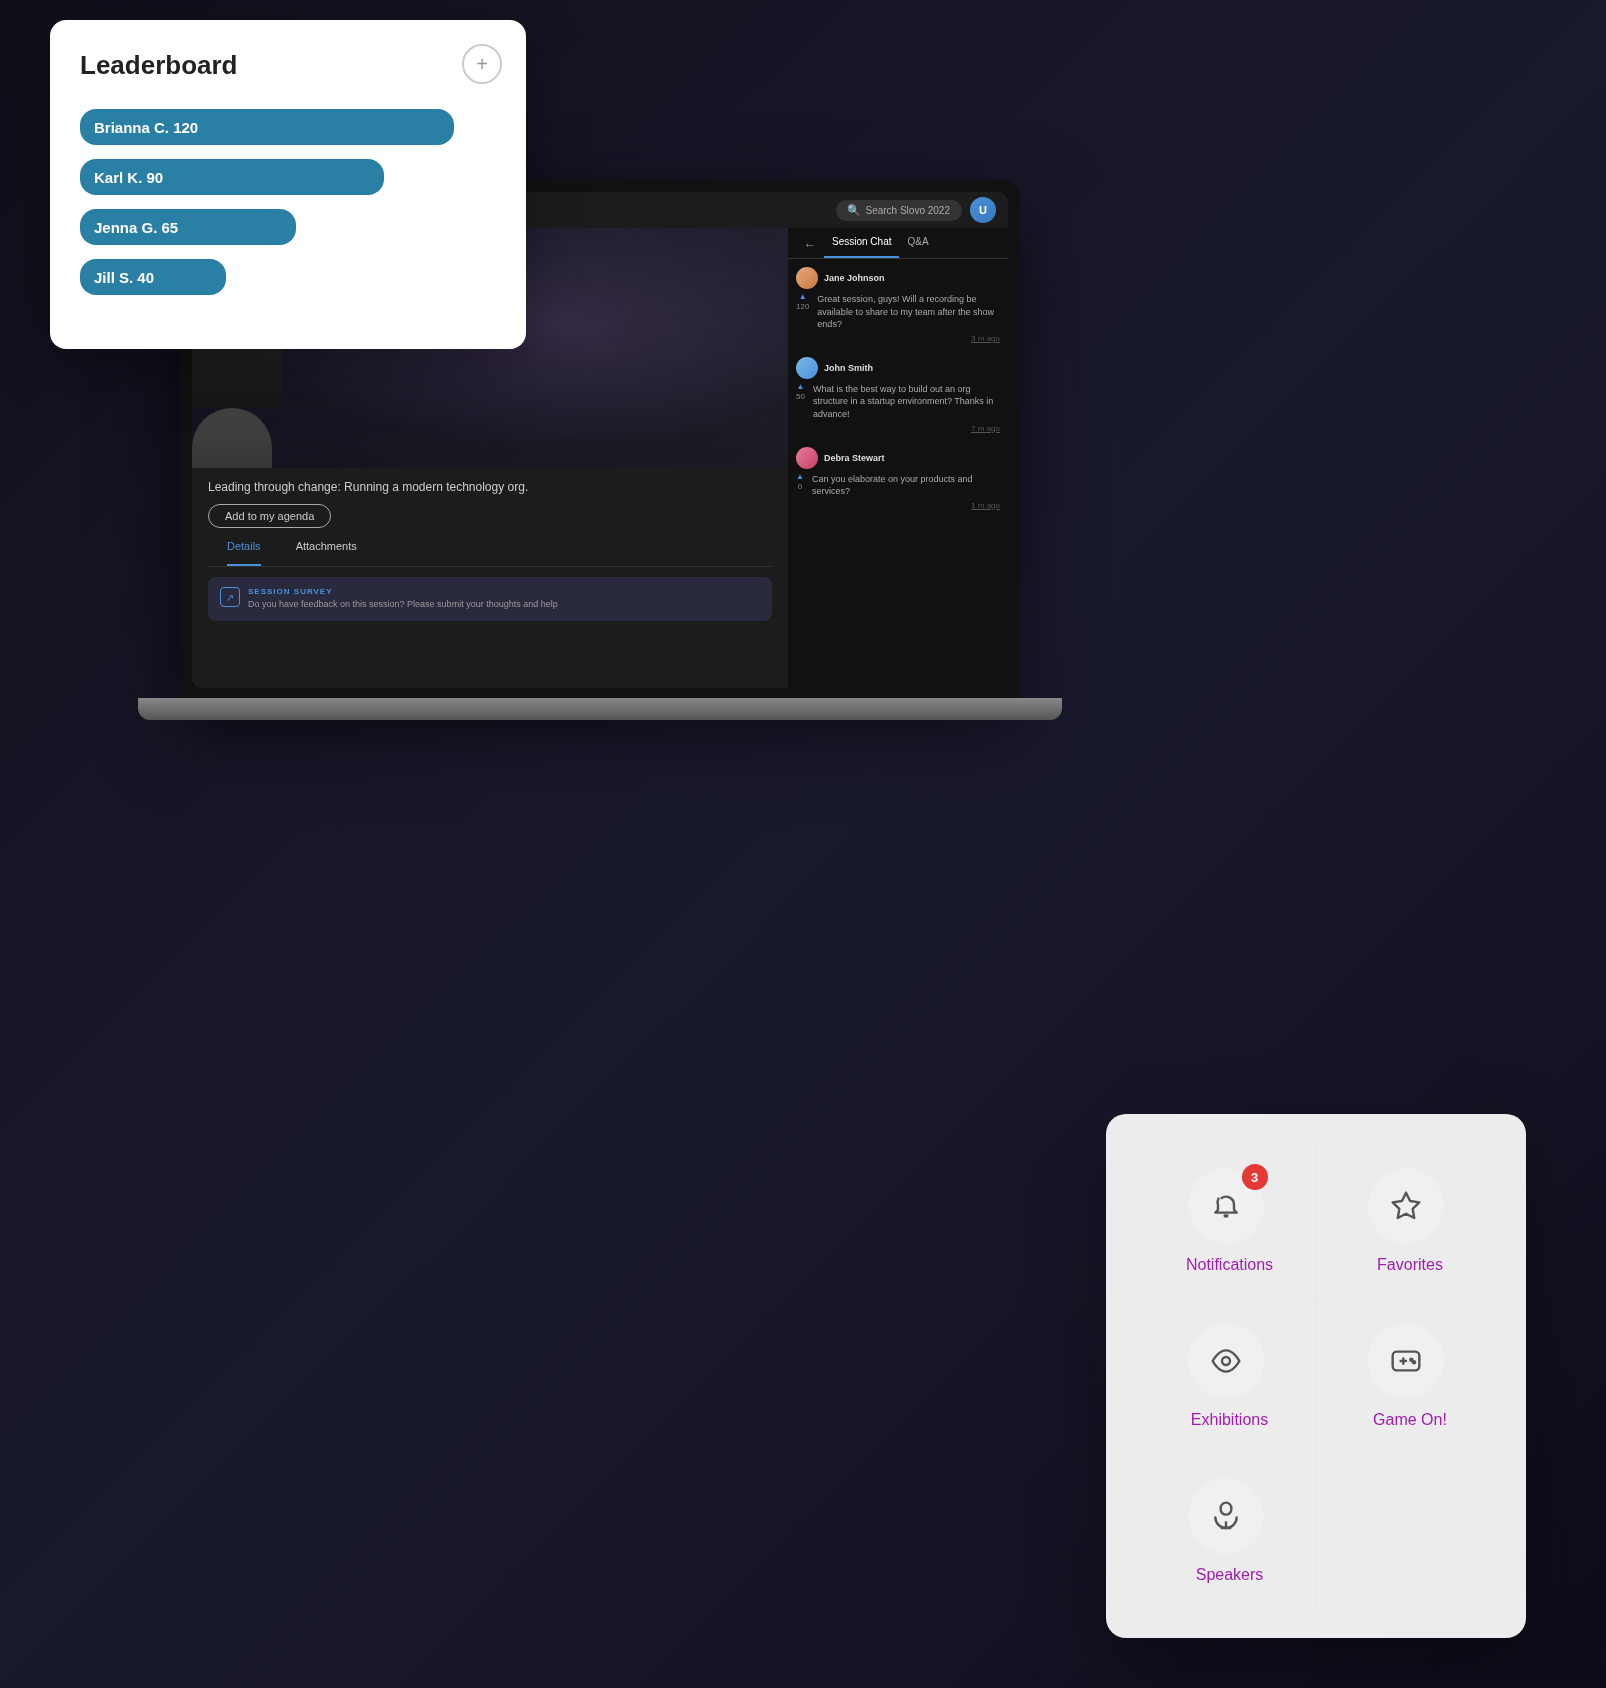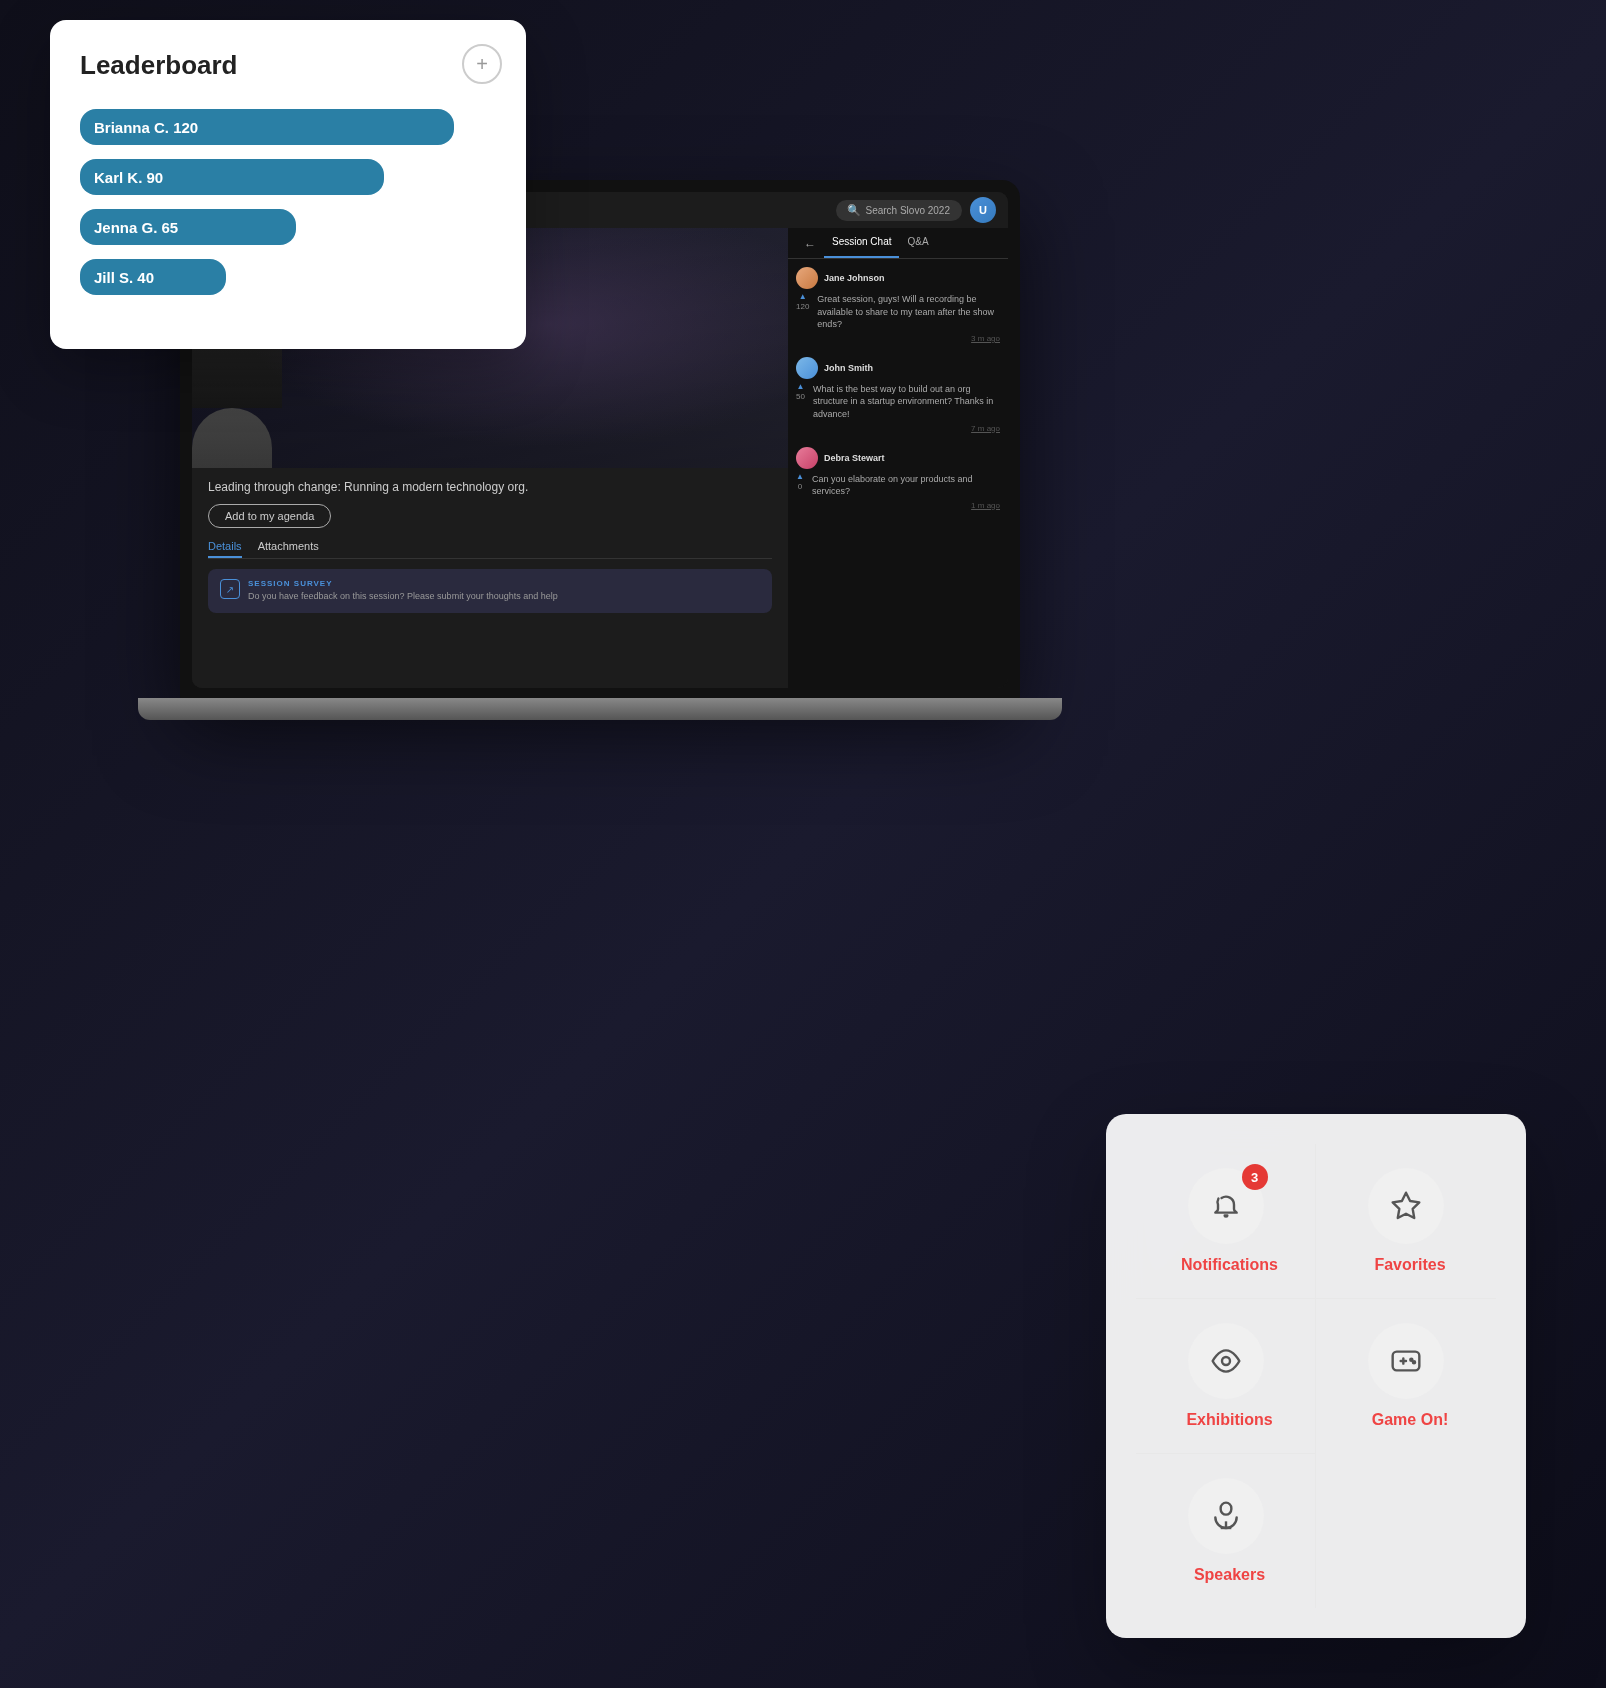--- a/index.html
+++ b/index.html
@@ -186,22 +186,23 @@
     }
     .tab-row {
       display: flex;
       gap: 16px;
       border-bottom: 1px solid #333;
       margin-bottom: 10px;
     }
     .tab-item {
       color: #ccc;
       font-size: 11px;
-      padding-bottom: 4px;
+      padding-bottom: 12px;
       cursor: pointer;
+      margin-left: 19px;
     }
     .tab-item.active {
       color: #4a90d9;
       border-bottom: 2px solid #4a90d9;
     }
     .survey-banner {
       background: #2a2a3e;
       border-radius: 8px;
       padding: 10px 12px;
       display: flex;
@@ -371,22 +372,22 @@
     }
     .menu-icon-circle svg {
       width: 32px;
       height: 32px;
       stroke: #555;
       fill: none;
       stroke-width: 1.8;
     }
     .menu-label {
       font-size: 16px;
-      color: #ef4444;
-      font-weight: 700;
+      color: #a21caf;
+      font-weight: 400;
       margin-left: 8px;
     }
     .badge-red {
       position: absolute;
       top: -4px;
       right: -4px;
       width: 26px;
       height: 26px;
       border-radius: 50%;
       background: #e53935;

